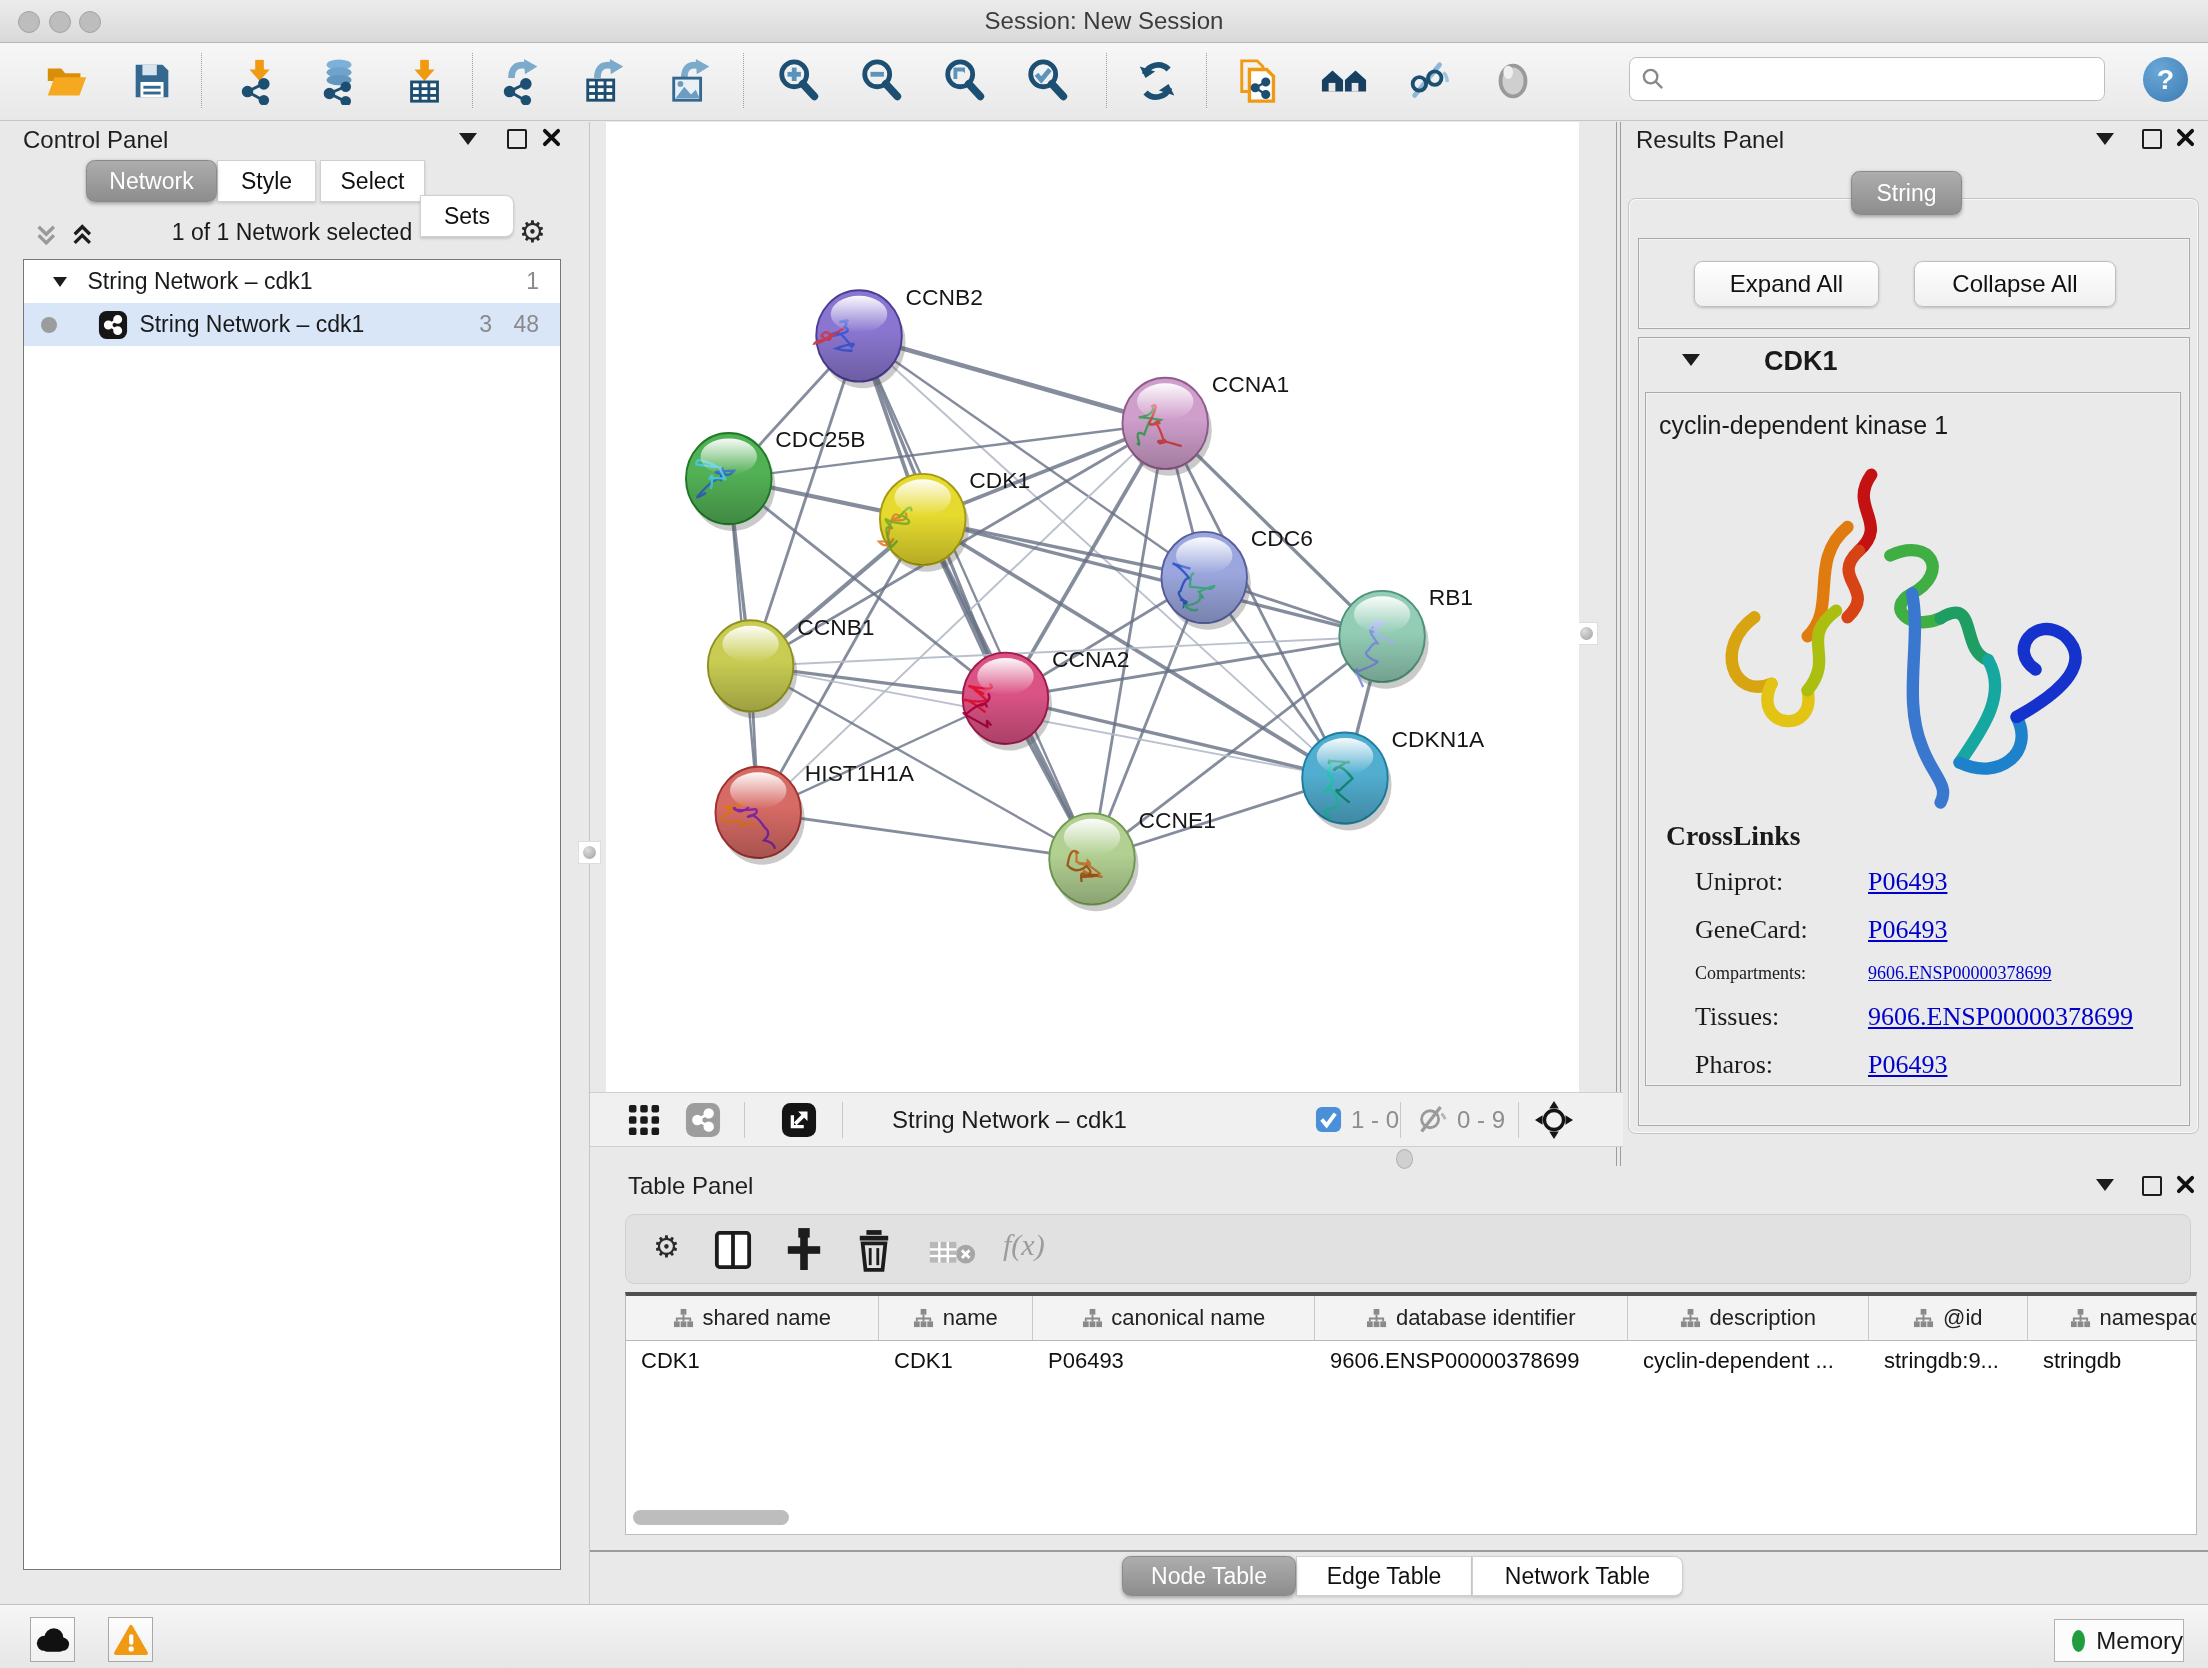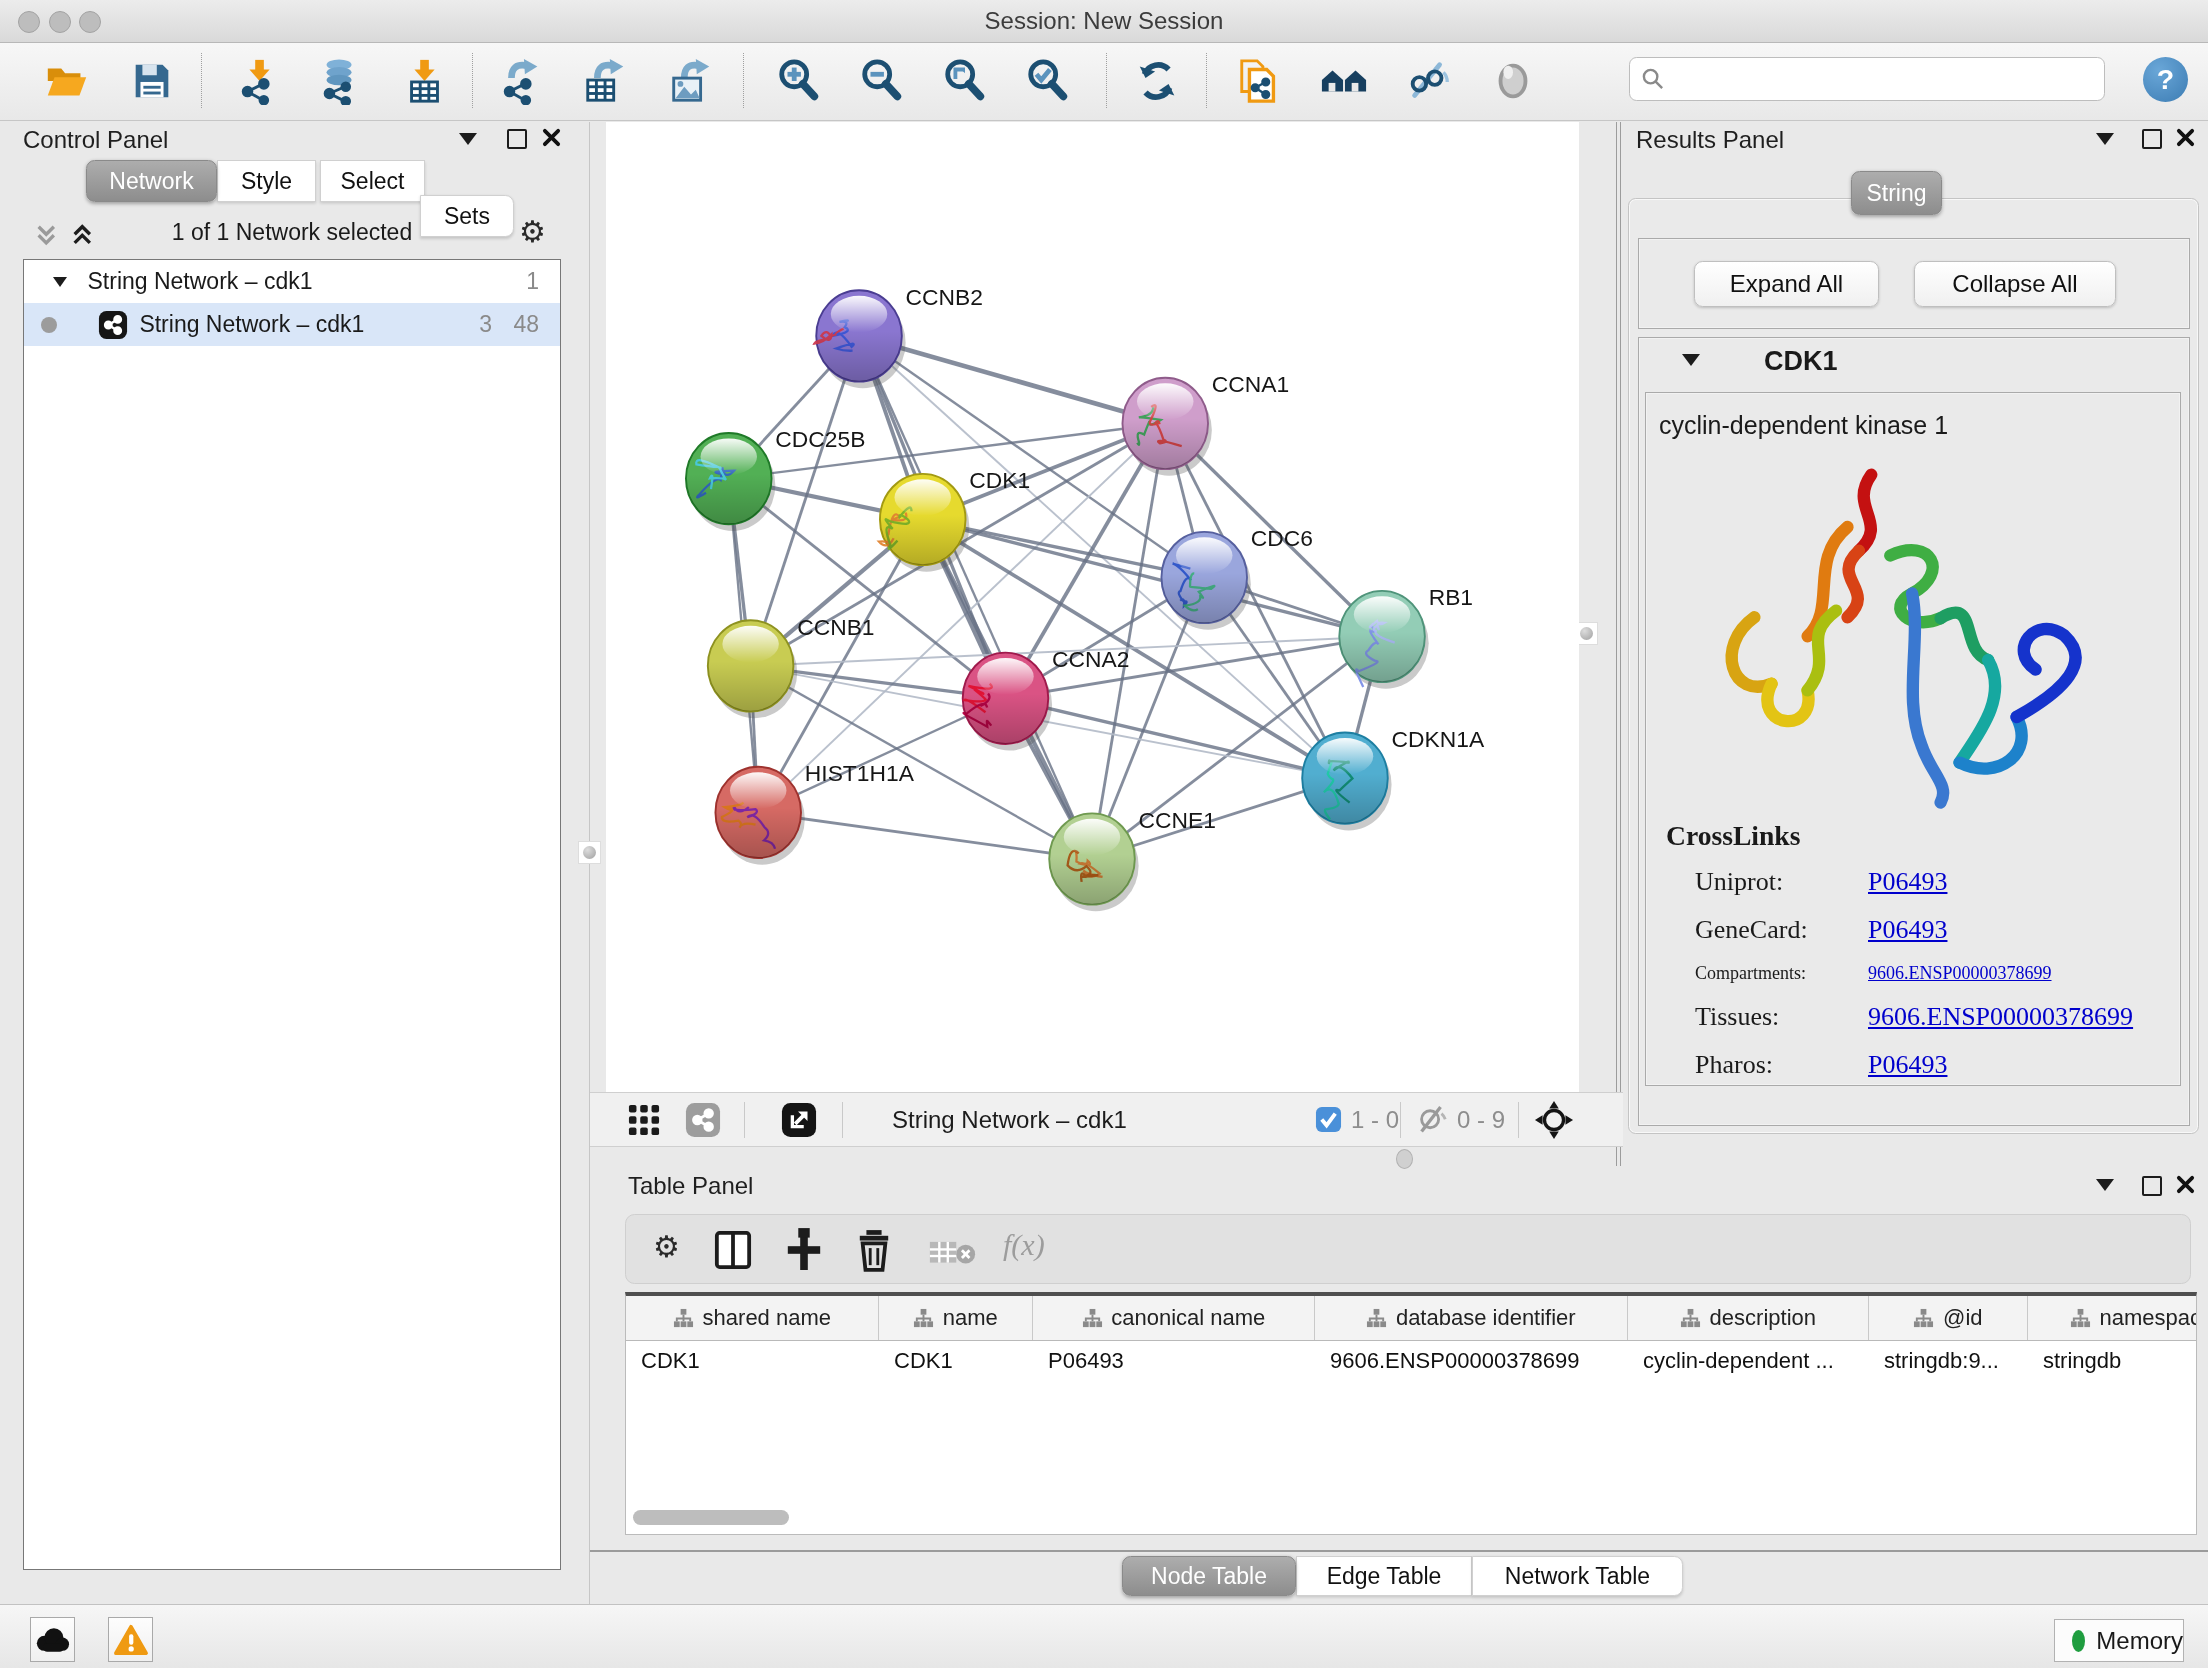--- a/index.html
+++ b/index.html
@@ -541,21 +541,21 @@
   <div class="abs pnl-title" style="left:1636px;top:126px;">Results Panel</div>
   <div class="abs tri" style="left:2096px;top:133px;"></div>
   <div class="abs winsq" style="left:2142px;top:129px;"></div>
   <svg class="abs" style="left:2176px;top:128px;" width="19" height="19" viewBox="0 0 20 20">
       <g stroke="#111" stroke-width="4" stroke-linecap="round">
         <line x1="3" y1="3" x2="17" y2="17"></line>
         <line x1="17" y1="3" x2="3" y2="17"></line>
       </g>
     </svg>
 
-  <div class="tab selected" style="left:1851px;top:171px;width:91px;height:44px;">String</div>
+  <div class="tab selected" style="left:1851px;top:171px;width:111px;height:44px;">String</div>
   <div class="abs rp-outer"></div>
   <div class="rp-box" style="left:1638px;top:238px;width:552px;height:91px;"></div>
   <div class="btn" style="left:1694px;top:261px;width:185px;height:46px;">Expand All</div>
   <div class="btn" style="left:1914px;top:261px;width:202px;height:46px;">Collapse All</div>
 
   <div class="rp-box" style="left:1638px;top:337px;width:552px;height:789px;"></div>
   <div class="abs tri" style="left:1682px;top:354px;"></div>
   <div class="abs" style="left:1764px;top:346px;font-size:27px;font-weight:bold;">CDK1</div>
   <div class="rp-box" style="left:1645px;top:392px;width:536px;height:694px;"></div>
   <div class="abs" style="left:1659px;top:411px;font-size:25px;">cyclin-dependent kinase 1</div>

